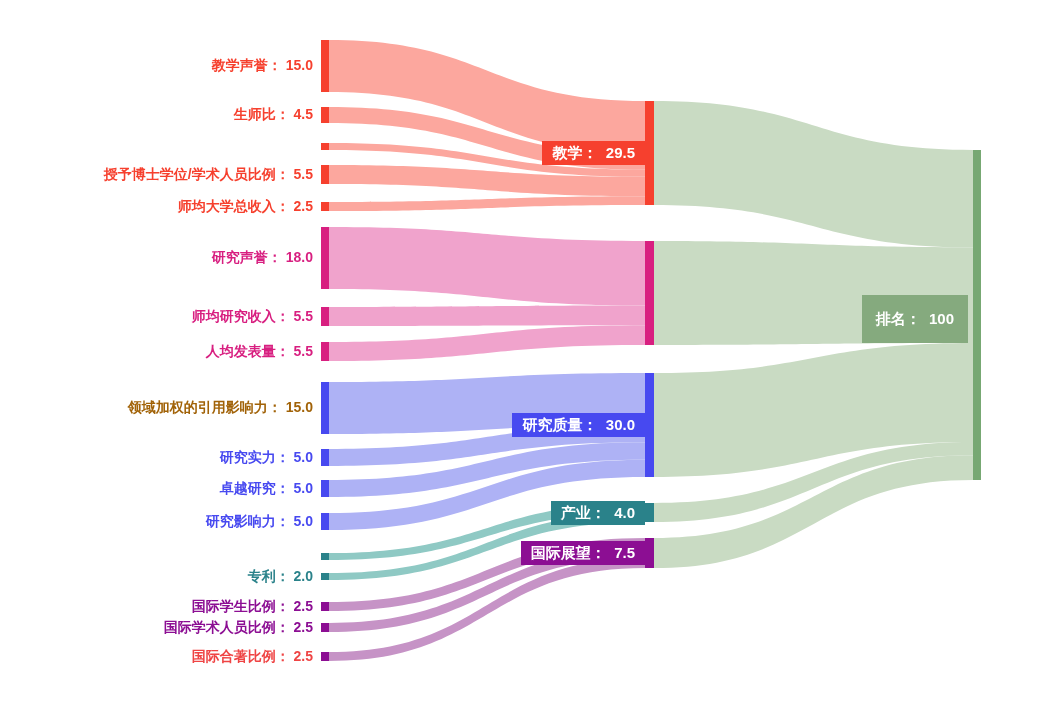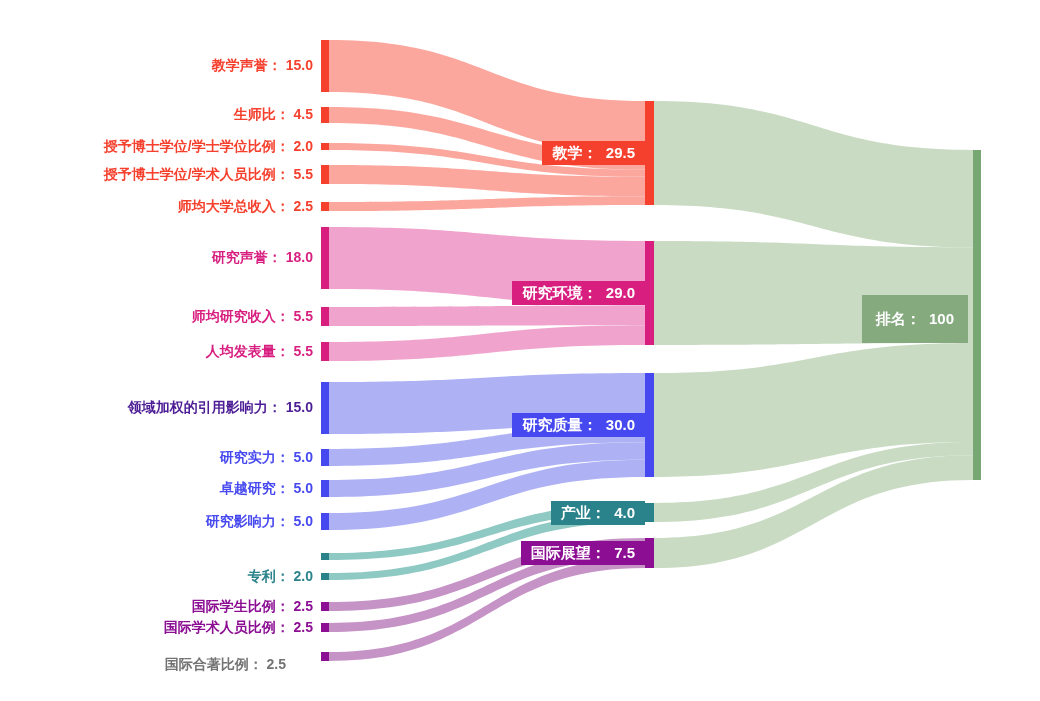--- a/index.html
+++ b/index.html
@@ -68,33 +68,31 @@
       <rect x="321" y="652" width="8" height="9" fill="#8c0e93"></rect>
       <rect x="645" y="101" width="9" height="104" fill="#f6402e"></rect>
       <rect x="645" y="241" width="9" height="104" fill="#d81f80"></rect>
       <rect x="645" y="373" width="9" height="104" fill="#4749f0"></rect>
       <rect x="645" y="503" width="9" height="19" fill="#2a828a"></rect>
       <rect x="645" y="538" width="9" height="30" fill="#8c0e93"></rect>
       <rect x="973" y="150" width="8" height="330" fill="#77a873"></rect>
     </svg>
     <div class="lbl-left" style="right: 727px; top: 66px; color: rgb(246, 64, 46);">教学声誉： 15.0</div>
     <div class="lbl-left" style="right: 727px; top: 115px; color: rgb(246, 64, 46);">生师比： 4.5</div>
-    <div class="lbl-left" style="right: 727px; top: 146.5px; color: rgb(246, 64, 46);">授予博士学位/学士学位比例： 2.0</div>
     <div class="lbl-left" style="right: 727px; top: 174.5px; color: rgb(246, 64, 46);">授予博士学位/学术人员比例： 5.5</div>
     <div class="lbl-left" style="right: 727px; top: 206.5px; color: rgb(246, 64, 46);">师均大学总收入： 2.5</div>
     <div class="lbl-left" style="right: 727px; top: 258px; color: rgb(216, 31, 128);">研究声誉： 18.0</div>
     <div class="lbl-left" style="right: 727px; top: 316.5px; color: rgb(216, 31, 128); padding-left: 16px;">师均研究收入： 5.5</div>
     <div class="lbl-left" style="right: 727px; top: 351.5px; color: rgb(216, 31, 128);">人均发表量： 5.5</div>
-    <div class="lbl-left" style="right: 727px; top: 408px; color: #4c1d95;">领域加权的引用影响力： 15.0</div>
+    <div class="lbl-left" style="right: 727px; top: 408px; color: #a16207;">领域加权的引用影响力： 15.0</div>
     <div class="lbl-left" style="right: 727px; top: 457.5px; color: rgb(71, 73, 240);">研究实力： 5.0</div>
     <div class="lbl-left" style="right: 727px; top: 488.5px; color: rgb(71, 73, 240);">卓越研究： 5.0</div>
     <div class="lbl-left" style="right: 727px; top: 521.5px; color: rgb(71, 73, 240);">研究影响力： 5.0</div>
     <div class="lbl-left" style="right: 727px; top: 576.5px; color: rgb(42, 130, 138);">专利： 2.0</div>
     <div class="lbl-left" style="right: 727px; top: 606.5px; color: rgb(140, 14, 147);">国际学生比例： 2.5</div>
     <div class="lbl-left" style="right: 727px; top: 627.5px; color: rgb(140, 14, 147); margin-left: 28px;">国际学术人员比例： 2.5</div>
-    <div class="lbl-left" style="right: 754px; top: 656.5px; color: #737373; margin-top: 8px;">国际合著比例： 2.5</div>
+    <div class="lbl-left" style="right: 727px; top: 656.5px; color: #ef4444;">国际合著比例： 2.5</div>
     <div class="lbl-badge" style="right: 395px; top: 153px; background: rgb(246, 64, 46);">教学：  29.5</div>
-    <div class="lbl-badge" style="right: 395px; top: 293px; background: rgb(216, 31, 128);">研究环境：  29.0</div>
     <div class="lbl-badge" style="right: 395px; top: 425px; background: rgb(71, 73, 240);">研究质量：  30.0</div>
     <div class="lbl-badge" style="right: 395px; top: 512.5px; background: rgb(42, 130, 138);">产业：  4.0</div>
     <div class="lbl-badge" style="right: 395px; top: 553px; background: rgb(140, 14, 147);">国际展望：  7.5</div>
     <div class="lbl-badge" style="right: 72px; top: 319px; background: rgb(133, 170, 126); padding: 15px 14px;">排名：  100</div>
   </div>
 
 </body></html>

